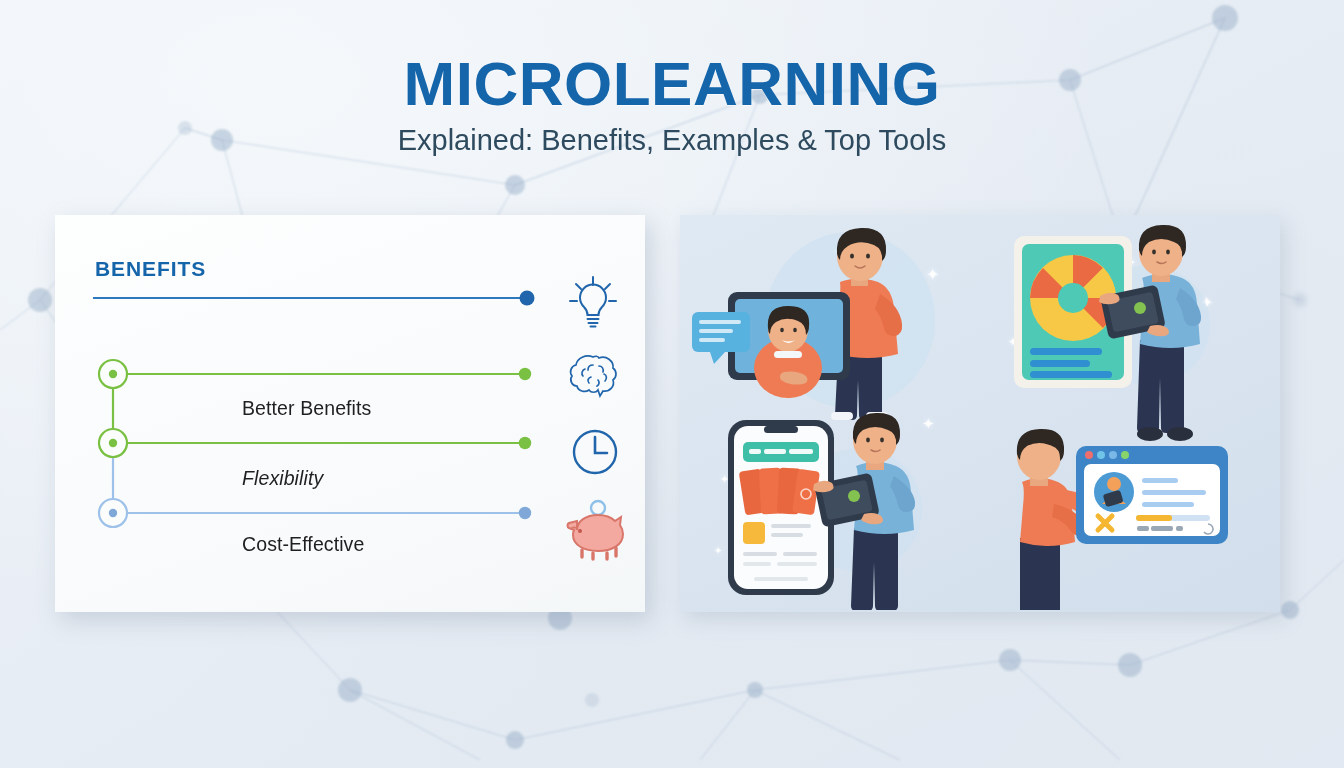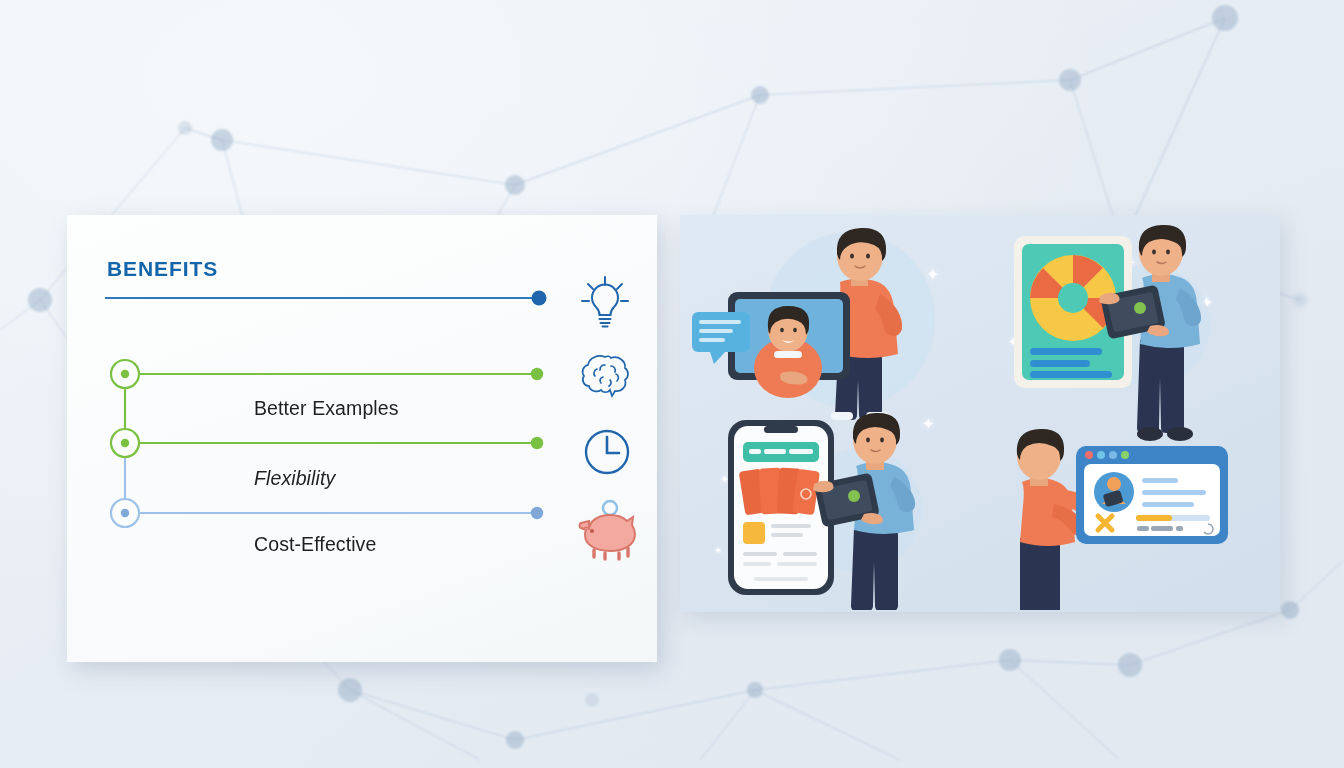--- a/index.html
+++ b/index.html
@@ -22,24 +22,23 @@
     font-size:62px;font-weight:bold;letter-spacing:0.5px;
     color:#1565ab;line-height:1.02;margin:0;
     text-shadow:0 1px 1px rgba(255,255,255,.7);
   }
   .subtitle{
     font-size:29px;color:#2e4a5e;margin:10px 0 0;font-weight:400;
     line-height:1.1;
   }
   
   .card{
-    position:absolute;left:55px;top:215px;width:590px;height:447px;
+    position:absolute;left:55px;top:215px;width:590px;height:397px;
     background:linear-gradient(160deg,#fdfefe 0%,#f8fafb 70%,#f4f7f8 100%);
     box-shadow:6px 8px 22px rgba(110,130,155,.28);
-    margin-left:12px;
   }
   .card-title{
     position:absolute;left:40px;top:42px;
     font-size:21px;font-weight:bold;letter-spacing:.9px;color:#1565ab;
   }
   .bsvg{position:absolute;left:0;top:0;width:590px;height:397px;}
   .blabel{
     position:absolute;font-size:19.5px;color:#1f1f22;white-space:nowrap;
     letter-spacing:.1px;
   }
@@ -115,20 +114,24 @@
       <circle cx="592" cy="700" r="7" opacity=".5"></circle>
     </g>
     <g fill="#9db3cb" opacity=".28" filter="url(#blur2)">
       <circle cx="300" cy="430" r="9"></circle>
       <circle cx="450" cy="300" r="7"></circle>
       <circle cx="700" cy="250" r="8"></circle>
       <circle cx="1300" cy="300" r="7"></circle>
     </g>
   </svg>
 
+  <div class="header">
+    <h1 class="title">MICROLEARNING</h1>
+    <p class="subtitle">Explained: Benefits, Examples &amp; Top Tools</p>
+  </div>
 
   <div class="card">
     <div class="card-title">BENEFITS</div>
 
     <svg class="bsvg" viewBox="0 0 590 397">
 
       <line x1="38" y1="83" x2="468" y2="83" stroke="#2e79bd" stroke-width="2.2"></line>
       <circle cx="472" cy="83" r="7.5" fill="#2166ac"></circle>
 
       <line x1="58" y1="160" x2="58" y2="225" stroke="#7ac143" stroke-width="2.2"></line>
@@ -173,21 +176,21 @@
 
       <g transform="translate(512,283)">
         <circle cx="31" cy="10" r="7" fill="none" stroke="#8fc0e8" stroke-width="2.4"></circle>
         <path d="M10,32 c0,-9 9,-15 21,-15 c7,0 13,2 17,6 l6,-4 l-1,8 c2,3 3,6 3,9 c0,11 -11,17 -25,17 c-14,0 -25,-6 -25,-16 c0,-2 0,-3 1,-5 l-5,-2 c-2,-1 -2,-4 0,-5 l8,-2 z" fill="#f3a8a0" stroke="#d9766a" stroke-width="2"></path>
         <path d="M15,52 v7 M26,55 v6 M40,55 v6 M49,50 v8" stroke="#d9766a" stroke-width="3.4" stroke-linecap="round" fill="none"></path>
         <circle cx="13" cy="33" r="2" fill="#c4584c"></circle>
         <path d="M4,31 a4,4 0 0,1 5,-1" stroke="#d9766a" stroke-width="1.6" fill="none"></path>
       </g>
     </svg>
 
-    <div class="blabel" style="left:187px;top:182px;">Better Examples</div>
+    <div class="blabel" style="left:187px;top:182px;">Better Benefits</div>
     <div class="blabel" style="left:187px;top:252px;font-style:italic;">Flexibility</div>
     <div class="blabel" style="left:187px;top:318px;">Cost-Effective</div>
   </div>
 
   <div class="rpanel">
 
     <div class="sparkle" style="left:34px;top:120px;">✦</div>
     <div class="sparkle" style="left:152px;top:30px;font-size:11px;">✦</div>
     <div class="sparkle" style="left:246px;top:50px;font-size:16px;">✦</div>
     <div class="sparkle" style="left:40px;top:258px;font-size:11px;">✦</div>

